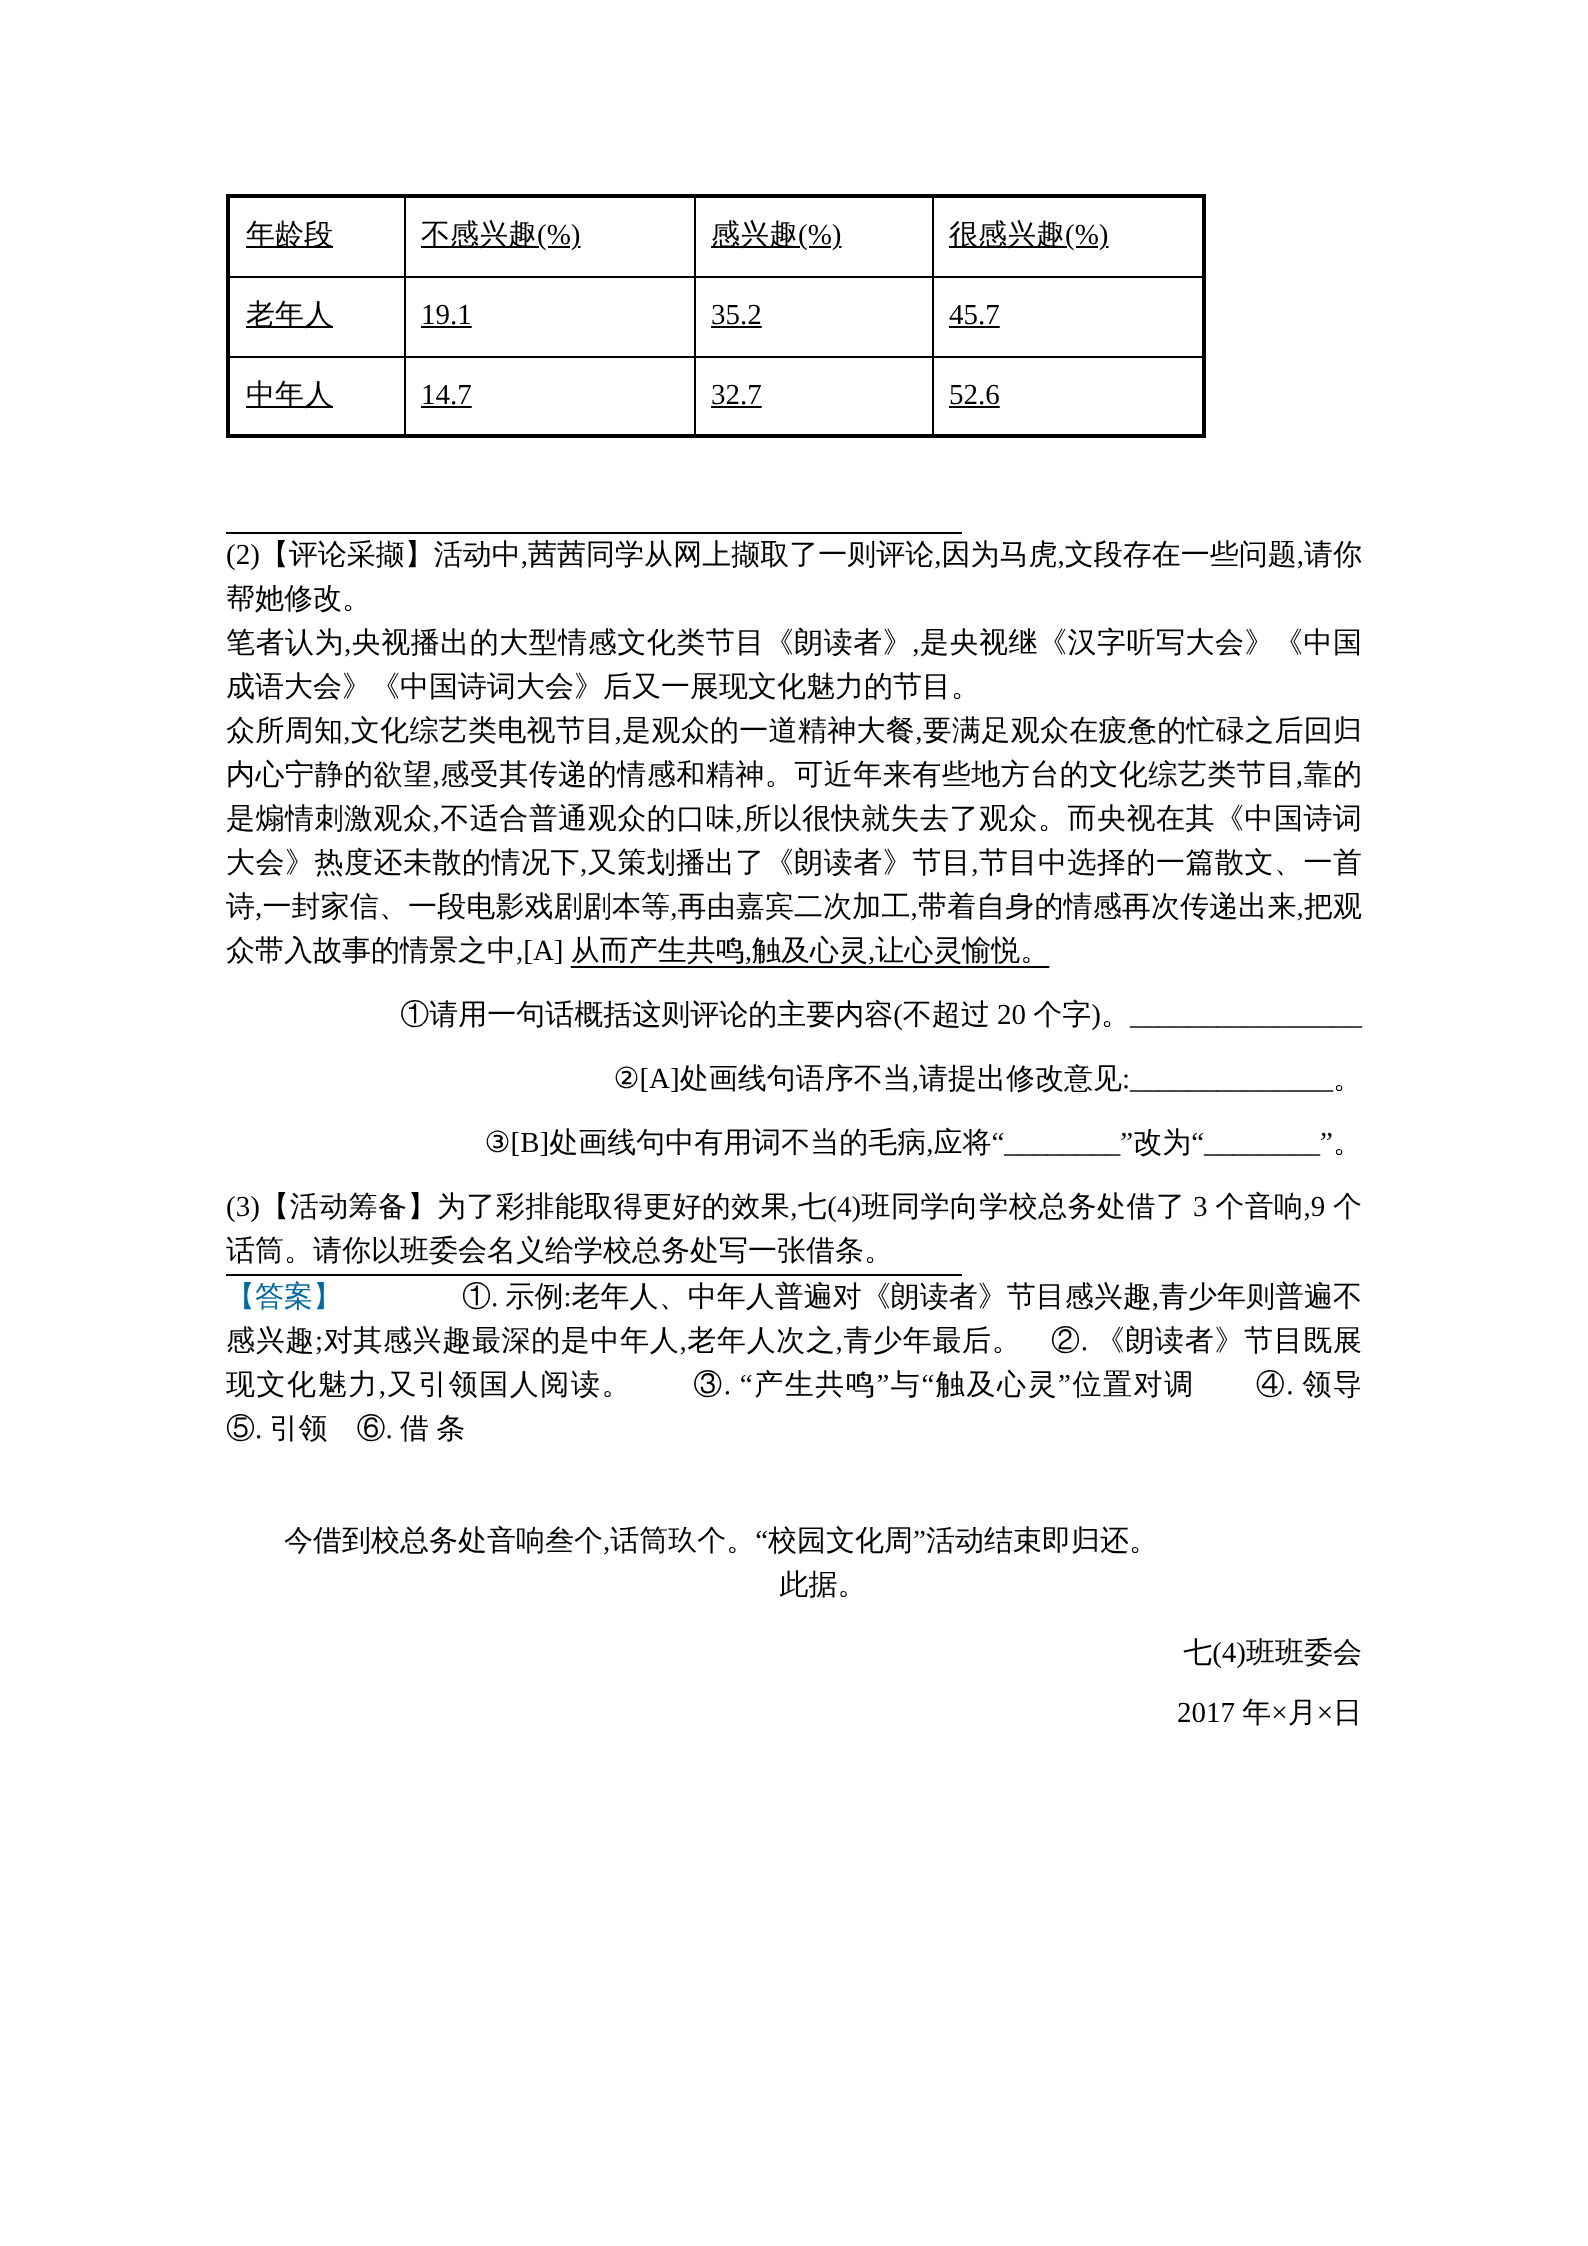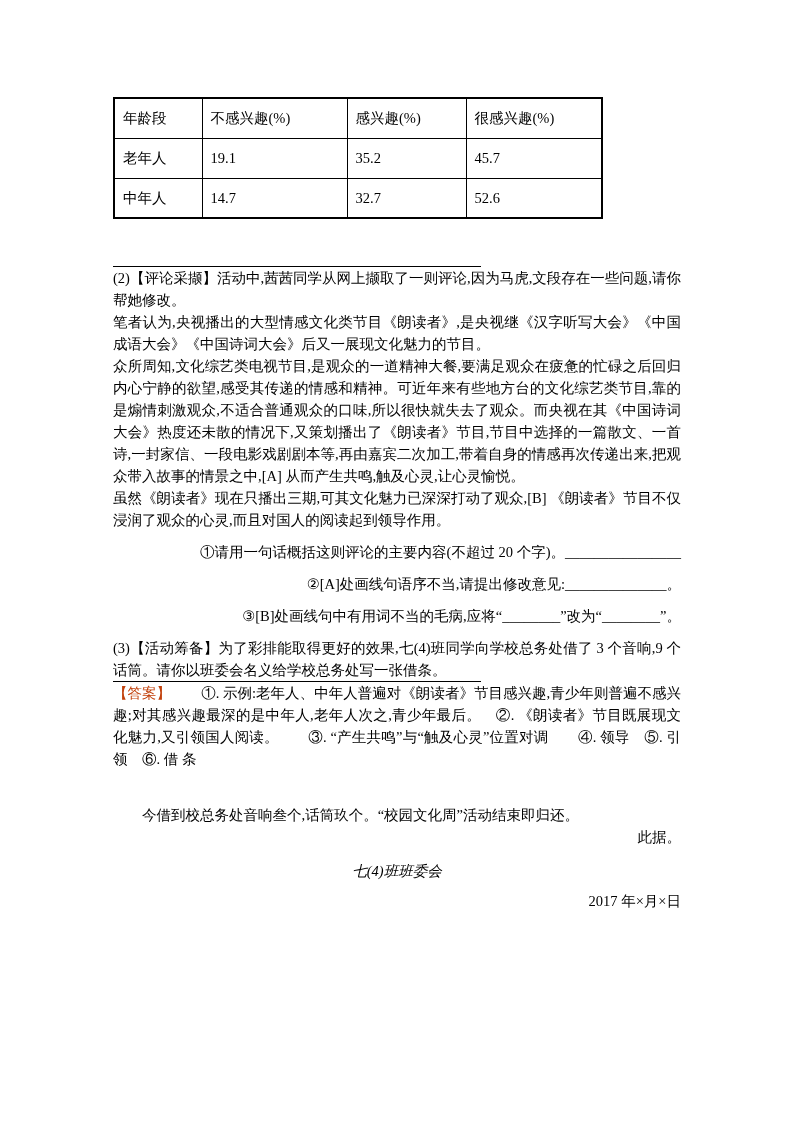--- a/index.html
+++ b/index.html
@@ -23,41 +23,42 @@
     table-layout: fixed;
   }
   table.survey-table th, table.survey-table td {
     border: 1px solid #000;
     height: 40px;
     padding: 2px 8px;
     font-weight: 400;
     text-align: left;
     vertical-align: middle;
     font-size: 14.5px;
+    text-decoration: underline;
   }
   .col1 { width: 88px; }
   .col2 { width: 145px; }
   .col3 { width: 119px; }
   .col4 { width: 136px; }
   hr.divider {
     border: none;
     border-top: 1px solid #000;
     width: 368px;
     margin: 0;
   }
   .divider-1 { margin-bottom: 13px; }
   .divider-2 { margin: 19px 0 12px 0; }
   p { margin: 0; text-align: justify; }
   .q { margin: 10px 0; text-align: right; }
   .q3-intro { margin-top: 7px; }
-  .u { text-underline-offset: 3px; }
-  .answer-label { color: #c2410c; margin-right: 30px; }
+  .u { text-decoration: underline; text-underline-offset: 3px; }
+  .answer-label { color: #0369a1; margin-right: 60px; }
   .note-1 { margin-top: 34px; text-indent: 2em; text-align: left; }
-  .note-2 { text-indent: 2em; text-align: right; }
-  .sig { text-align: center; margin-top: 12px; font-style: italic; }
+  .note-2 { text-indent: 2em; text-align: center; }
+  .sig { text-align: right; margin-top: 12px; }
   .date { text-align: right; margin-top: 8px; }
 </style>
 </head>
 <body>
 
 <div class="page">
 
   <table class="survey-table">
     <thead>
       <tr>
@@ -84,21 +85,20 @@
   </table>
 
   <hr class="divider divider-1">
 
   <p>(2)【评论采撷】活动中,茜茜同学从网上撷取了一则评论,因为马虎,文段存在一些问题,请你帮她修改。</p>
 
   <p>笔者认为,央视播出的大型情感文化类节目《朗读者》,是央视继《汉字听写大会》《中国成语大会》《中国诗词大会》后又一展现文化魅力的节目。</p>
 
   <p><span>众所周知,文化综艺类电视节目,是观众的一道精神大餐,要满足观众在疲惫的忙碌之后回归内心宁静的欲望,感受其传递的情感和精神。可近年来有些地方台的文化综艺类节目,靠的是煽情刺激观众,不适合普通观众的口味,所以很快就失去了观众。而央视在其《中国诗词大会》热度还未散的情况下,又策划播出了《朗读者》节目,节目中选择的一篇散文、一首诗,一封家信、一段电影戏剧剧本等,再由嘉宾二次加工,带着自身的情感再次传递出来,把观众带入故事的情景之中,[A] </span><span class="u">从而产生共鸣,触及心灵,让心灵愉悦。</span></p>
 
-  <p><span>虽然《朗读者》现在只播出三期,可其文化魅力已深深打动了观众,[B] </span><span class="u">《朗读者》节目不仅浸润了观众的心灵,而且对国人的阅读起到领导作用。</span></p>
 
   <p class="q">①请用一句话概括这则评论的主要内容(不超过 20 个字)。________________</p>
   <p class="q">②[A]处画线句语序不当,请提出修改意见:______________。</p>
   <p class="q">③[B]处画线句中有用词不当的毛病,应将“________”改为“________”。</p>
 
   <p class="q3-intro">(3)【活动筹备】为了彩排能取得更好的效果,七(4)班同学向学校总务处借了 3 个音响,9 个话筒。请你以班委会名义给学校总务处写一张借条。</p>
 
   <hr class="divider divider-2">
 
   <div>

